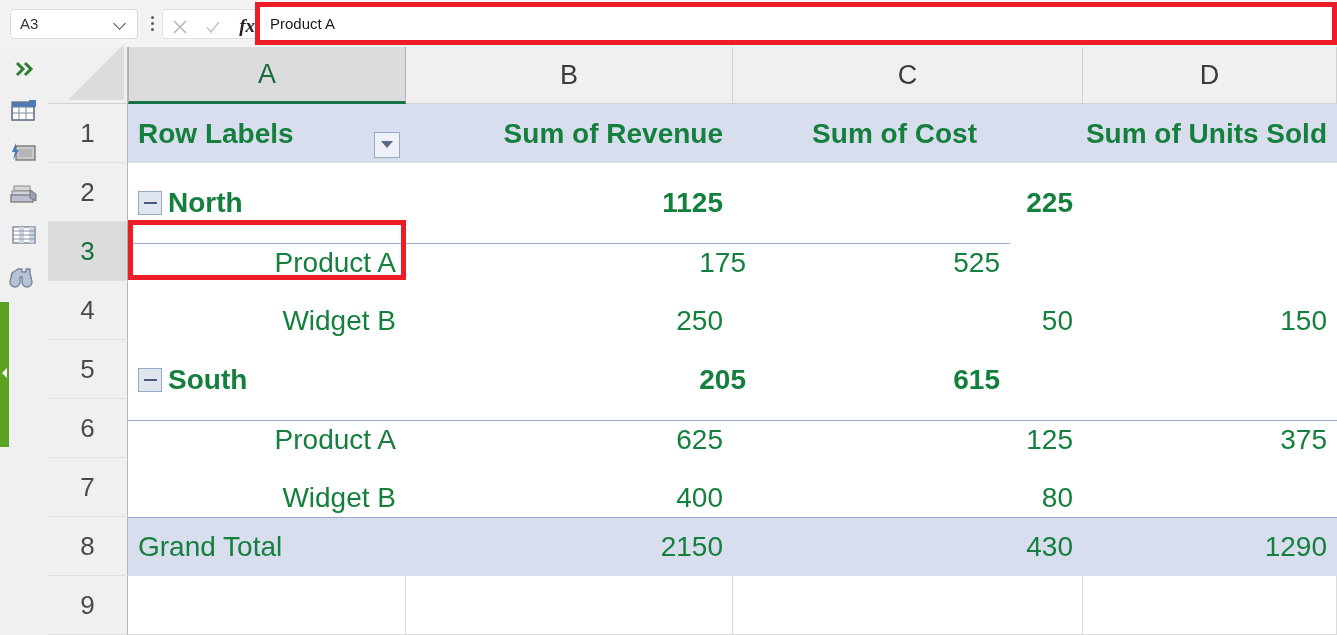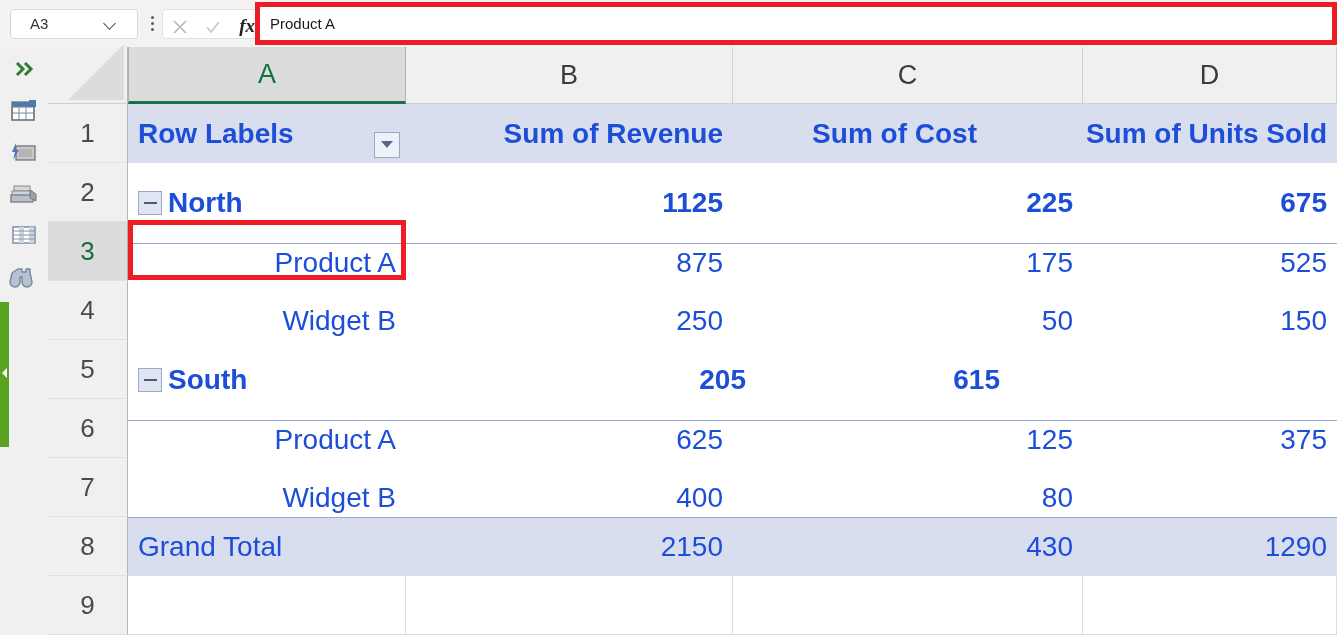--- a/index.html
+++ b/index.html
@@ -17,21 +17,21 @@
     background: #f3f3f3;
     display: flex; align-items: center;
   }
   .namebox {
     margin-left: 10px;
     width: 128px; height: 30px;
     background: #ffffff;
     border: 1px solid #d8d8d8;
     border-radius: 4px;
     display: flex; align-items: center;
-    padding: 0 19px;
+    padding: 0 9px;
     font-size: 15px; color: #333;
   }
   .namebox .nb-text { flex: 1; }
   .namebox .nb-chevron {
     width: 14px; height: 14px; position: relative;
   }
   .namebox .nb-chevron::after {
     content: ""; position: absolute; left: 1px; top: 2px;
     width: 8px; height: 8px;
     border-right: 1.6px solid #444; border-bottom: 1.6px solid #444;
@@ -120,21 +120,21 @@
     width: 80px; background: #f0f0f0;
     border-right: 1px solid #b6b6b6;
     border-bottom: 1px solid #e0e0e0;
     display: flex; align-items: center; justify-content: center;
     font-size: 26px; color: #4a4a4a;
   }
   .rowhead.active { background: #dcdcdc; color: #15703c; border-right:1px solid #b0b0b0; }
   .cell {
     position: relative;
     display: flex; align-items: center;
-    font-size: 28px; color: #1d4ed8;
+    font-size: 28px; color: #15803d;
     padding: 16px 10px;
     overflow: hidden; white-space: nowrap;
   }
   .cell.num { justify-content: flex-end; }
   .c-a { width: 278px; }
   .c-b { width: 327px; }
   .c-c { width: 350px; }
   .c-d { width: 254px; }
 
   .pivot { background: #ffffff; margin-top: 21px; }
@@ -291,27 +291,25 @@
       <div class="xrow" style="height:59px;">
         <div class="rowhead">2</div>
         <div class="cell c-a pivot bold">
           <span class="collapse-btn">
               <i></i>
             </span>
           <span>North</span>
         </div>
         <div class="cell c-b pivot num bold">1125</div>
         <div class="cell c-c pivot num bold">225</div>
-        <div class="cell c-d pivot num bold">675</div>
       </div>
 
       <div class="xrow" style="height:59px;">
         <div class="rowhead active">3</div>
         <div class="cell c-a pivot indent topline">Product A</div>
-        <div class="cell c-b pivot num topline">875</div>
         <div class="cell c-c pivot num topline">175</div>
         <div class="cell c-d pivot num topline">525</div>
       </div>
 
       <div class="xrow" style="height:59px;">
         <div class="rowhead">4</div>
         <div class="cell c-a pivot indent">Widget B</div>
         <div class="cell c-b pivot num">250</div>
         <div class="cell c-c pivot num">50</div>
         <div class="cell c-d pivot num">150</div>

